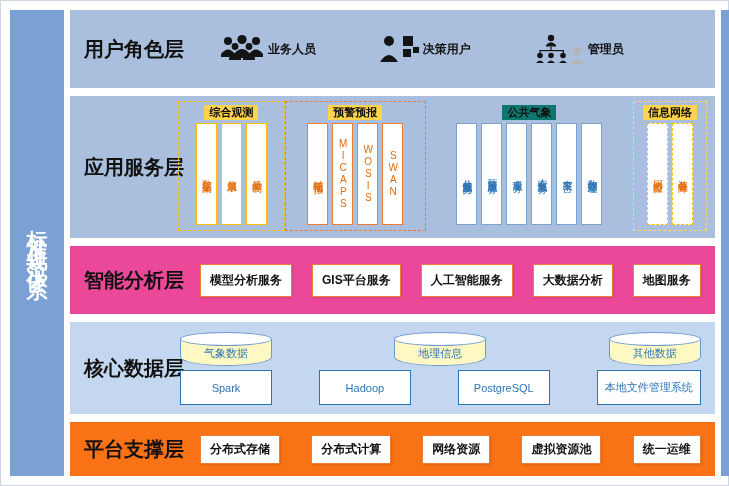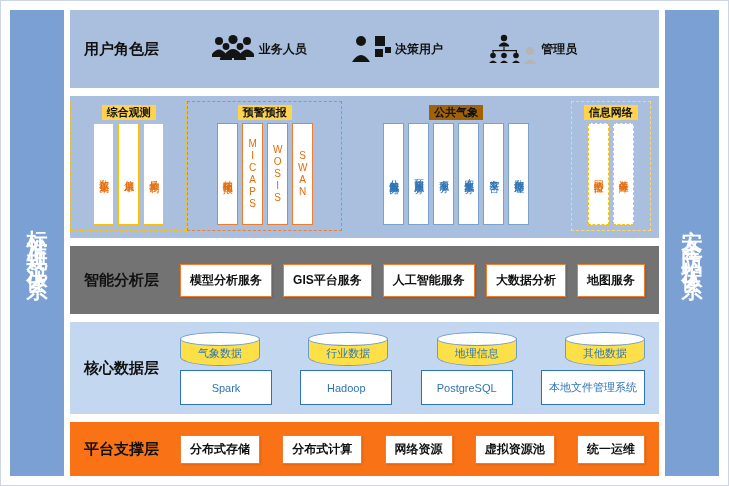--- a/index.html
+++ b/index.html
@@ -26,25 +26,25 @@
     writing-mode: vertical-rl; text-orientation: upright;
     color: #fff; font-weight: bold; font-size: 21px; letter-spacing: 10px;
   }
   
   .middle { flex: 1; display: flex; flex-direction: column; justify-content: space-between; }
   .layer { display: flex; align-items: stretch; }
   .layer-title {
     width: 108px; flex: none;
     display: flex; align-items: center;
     padding-left: 14px;
-    font-size: 15px; font-weight: bold; color: #111;
+    font-size: 20px; font-weight: bold; color: #111;
     white-space: nowrap;
   }
   .bg-blue   { background: #a9bfdd; }
-  .bg-gold   { background: #737373; }
+  .bg-gold   { background: #ec4899; }
   .bg-lblue  { background: #c3d8f0; }
   .bg-cream  { background: #f97316; }
   .h-user { height: 78px; }
   .h-app { height: 142px; }
   .h-analysis { height: 68px; }
   .h-data { height: 92px; }
   .h-platform { height: 54px; }
 
   
   .roles { flex: 1; display: flex; align-items: center; justify-content: space-around; padding: 0 60px 0 10px; }
@@ -58,21 +58,21 @@
     justify-content: center; align-items: stretch;
     padding: 21px 4px 5px;
     border: 1px dashed;
   }
   .group-hd {
     position: absolute; top: 3px; left: 50%; transform: translateX(-50%);
     font-size: 11px; font-weight: bold; color: #111;
     line-height: 15px; padding: 0 5px; white-space: nowrap;
   }
   .hd-gold { background: #ffd34d; }
-  .hd-blue { background: #a16207; }
+  .hd-blue { background: #0f766e; }
   .g-obs   { border-color: #ffc000; flex-grow: 3; }
   .g-warn  { border-color: #ed7d31; flex-grow: 4; }
   .g-pub   { border-color: #9dc3e6; flex-grow: 6; }
   .g-net   { border-color: #ffd966; flex-grow: 2; }
   .vitem {
     writing-mode: vertical-rl; text-orientation: upright;
     width: 21px; flex: none;
     display: flex; align-items: center; justify-content: center;
     background: #fff; font-size: 10px; letter-spacing: 1px;
     padding: 3px 0; line-height: 1;
@@ -83,29 +83,30 @@
   .vi-blue   { border-color: #7ba2cf; color: #2e74b5; }
   .vi-dgold  { border-style: dashed; border-color: #ffc000; color: #e36c09; }
 
   
   .hrow { flex: 1; display: flex; align-items: center; justify-content: space-between; padding: 0 14px 0 2px; }
   .hbox {
     background: #fff; border: 1px solid #ed7d31;
     font-size: 12px; font-weight: bold; color: #111;
     padding: 7px 9px; white-space: nowrap;
     box-shadow: 1px 1px 2px rgba(0,0,0,0.12);
+    margin-left: 20px;
   }
   .hbox.slim { padding: 5px 9px; }
 
   
   .data-col { flex: 1; display: flex; flex-direction: column; justify-content: space-between; padding: 10px 14px 9px 2px; }
   .cyl-row, .sys-row { display: flex; justify-content: space-between; }
   .cylinder {
-    position: relative; width: 80px; height: 28px; margin-top: 6px;
-    background: #fde047; border: 1px solid #6f9ad0; border-top: none;
+    position: relative; width: 92px; height: 28px; margin-top: 6px;
+    background: #fef9c3; border: 1px solid #6f9ad0; border-top: none;
     border-radius: 0 0 50% 50% / 0 0 9px 9px;
     display: flex; align-items: center; justify-content: center;
   }
   .cylinder::before {
     content: ""; position: absolute; left: -1px; right: -1px; top: -6px; height: 12px;
     background: #fff; border: 1px solid #6f9ad0; border-radius: 50%;
   }
   .cylinder span { position: relative; z-index: 1; font-size: 11px; color: #2e74b5; padding-top: 3px; }
   .sys-box {
     min-width: 92px; height: 35px; padding: 0 7px;
@@ -177,20 +178,21 @@
               <circle cx="44" cy="17" r="4"></circle>
                 <path d="M37.5 30 q6.5 -9 13 0 z"></path>
             </g>
           </svg>
           <span class="role-label">管理员</span>
         </div>
       </div>
     </section>
 
     <section class="layer bg-blue h-app">
+      <div class="layer-title">应用服务层</div>
       <div class="groups">
 
         <div class="group g-obs">
           <span class="group-hd hd-gold">综合观测</span>
           <div class="vitem vi-gold">数据采集</div>
           <div class="vitem vi-gold">信息展示</div>
           <div class="vitem vi-gold">质量控制</div>
         </div>
 
         <div class="group g-warn">
@@ -232,23 +234,20 @@
     </section>
 
     <section class="layer bg-lblue h-data">
       <div class="layer-title">核心数据层</div>
       <div class="data-col">
         <div class="cyl-row">
           <div class="cylinder">
               <span>气象数据</span>
             </div>
           <div class="cylinder">
-              <span>行业数据</span>
-            </div>
-          <div class="cylinder">
               <span>地理信息</span>
             </div>
           <div class="cylinder">
               <span>其他数据</span>
             </div>
         </div>
         <div class="sys-row">
           <div class="sys-box">Spark</div>
           <div class="sys-box">Hadoop</div>
           <div class="sys-box">PostgreSQL</div>

